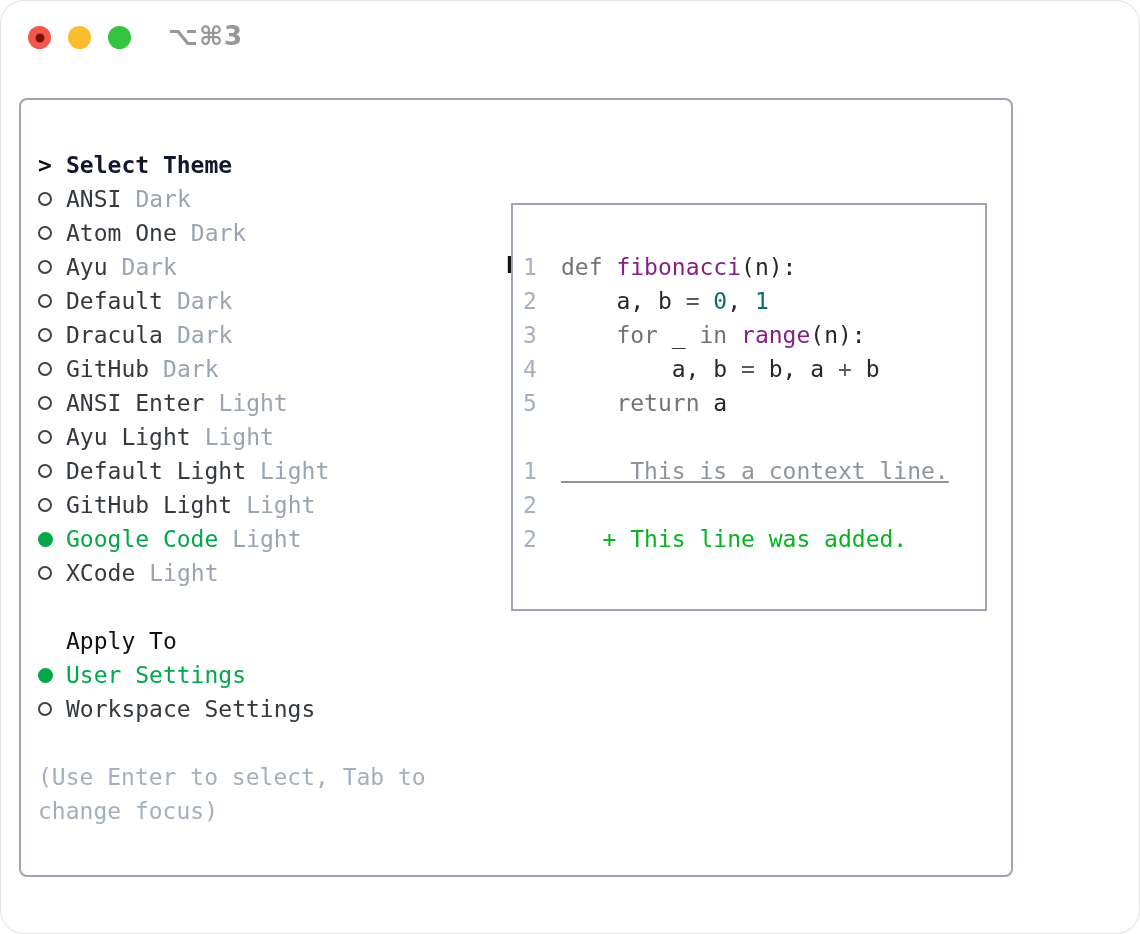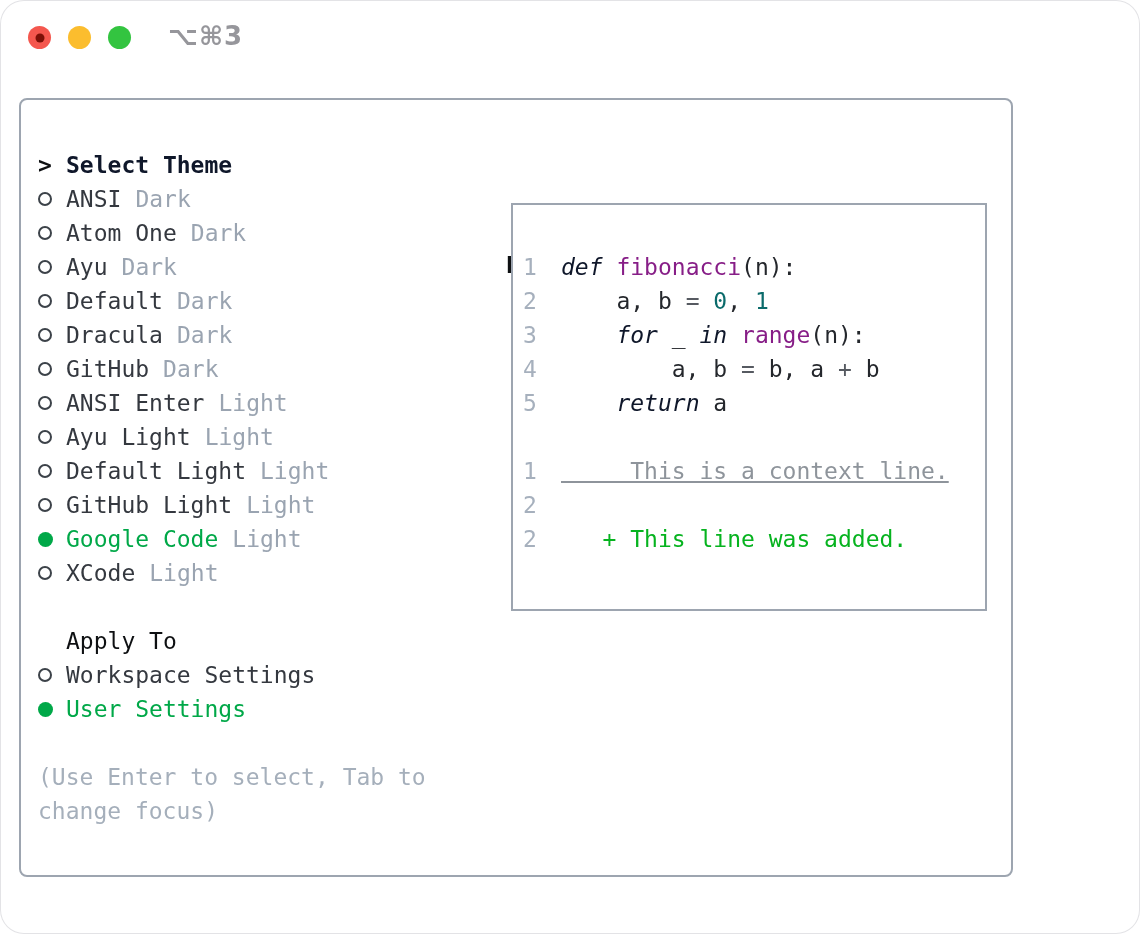--- a/index.html
+++ b/index.html
@@ -29,21 +29,21 @@
   .variant{color:#9aa4b1;margin-left:14px;text-align:right;}
   .helprow{color:#a5afbb;}
   .preview-lbl{position:absolute;left:485px;top:148px;height:34px;display:flex;
     align-items:center;font-weight:bold;font-size:23px;color:#0e1012;}
   .pbox{position:absolute;left:490px;top:103px;width:476px;height:408px;
     border:2px solid #9da5b0;box-sizing:border-box;padding:45px 0 0 10px;
     font-size:23px;background:#fff;}
   .crow{height:34px;display:flex;align-items:center;white-space:pre;}
   .ln{display:inline-block;width:38px;color:#a6b0bd;flex-shrink:0;}
   .code{white-space:pre;}
-  .tok-keyword{color:#0f172a;font-style:italic;}
+  .tok-keyword{color:#737373;}
   .tok-function{color:#871e87;}
   .tok-number{color:#0b6b6b;}
   .tok-operator{color:#565a61;}
   .tok-plain{color:#24272c;}
   .diff-context{color:#8e949b;text-decoration:underline;}
   .diff-deleted{color:#c5321b;}
   .diff-added{color:#06b31f;}
 </style>
 </head>
 <body>
@@ -80,22 +80,22 @@
           <div class="row"><span class="marker"><span class="circle"></span></span><span class="name">GitHub Light</span><span class="variant">Light</span></div>
           <div class="row"><span class="marker"><span class="circle sel"></span></span><span class="name sel">Google Code</span><span class="variant">Light</span></div>
           <div class="row"><span class="marker"><span class="circle"></span></span><span class="name">XCode</span><span class="variant">Light</span></div>
         </div>
       <div class="row"></div>
       <div class="row">
         <span class="marker"></span>
         <span class="subhdr">Apply To</span>
       </div>
       <div id="apply-list">
+          <div class="row"><span class="marker"><span class="circle sel"></span></span><span class="name sel">User Settings</span></div>
           <div class="row"><span class="marker"><span class="circle"></span></span><span class="name">Workspace Settings</span></div>
-          <div class="row"><span class="marker"><span class="circle sel"></span></span><span class="name sel">User Settings</span></div>
         </div>
       <div class="row"></div>
       <div class="row helprow">(Use Enter to select, Tab to</div>
       <div class="row helprow">change focus)</div>
     </div>
 
     <div class="preview-lbl">Preview</div>
 
     <div class="pbox" id="preview-box">
         <div class="crow"><span class="ln">1</span><span class="code"><span class="tok-keyword">def</span><span class="tok-plain"> </span><span class="tok-function">fibonacci</span><span class="tok-plain">(n):</span></span></div>

